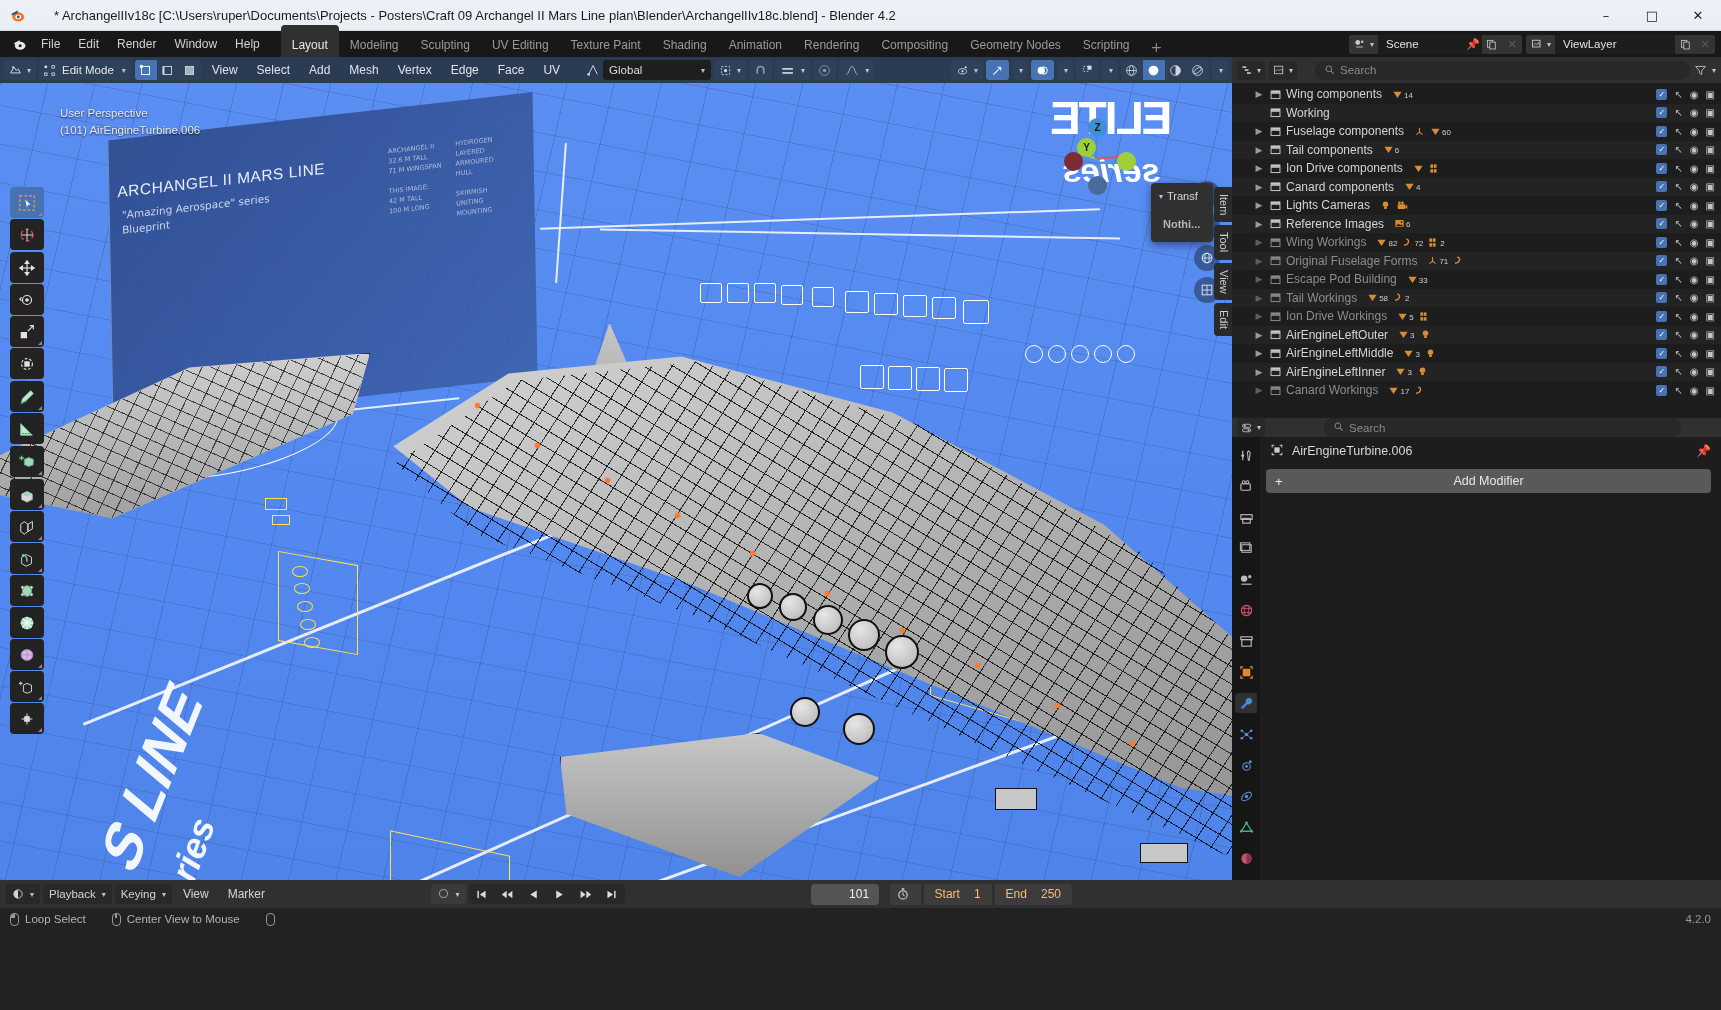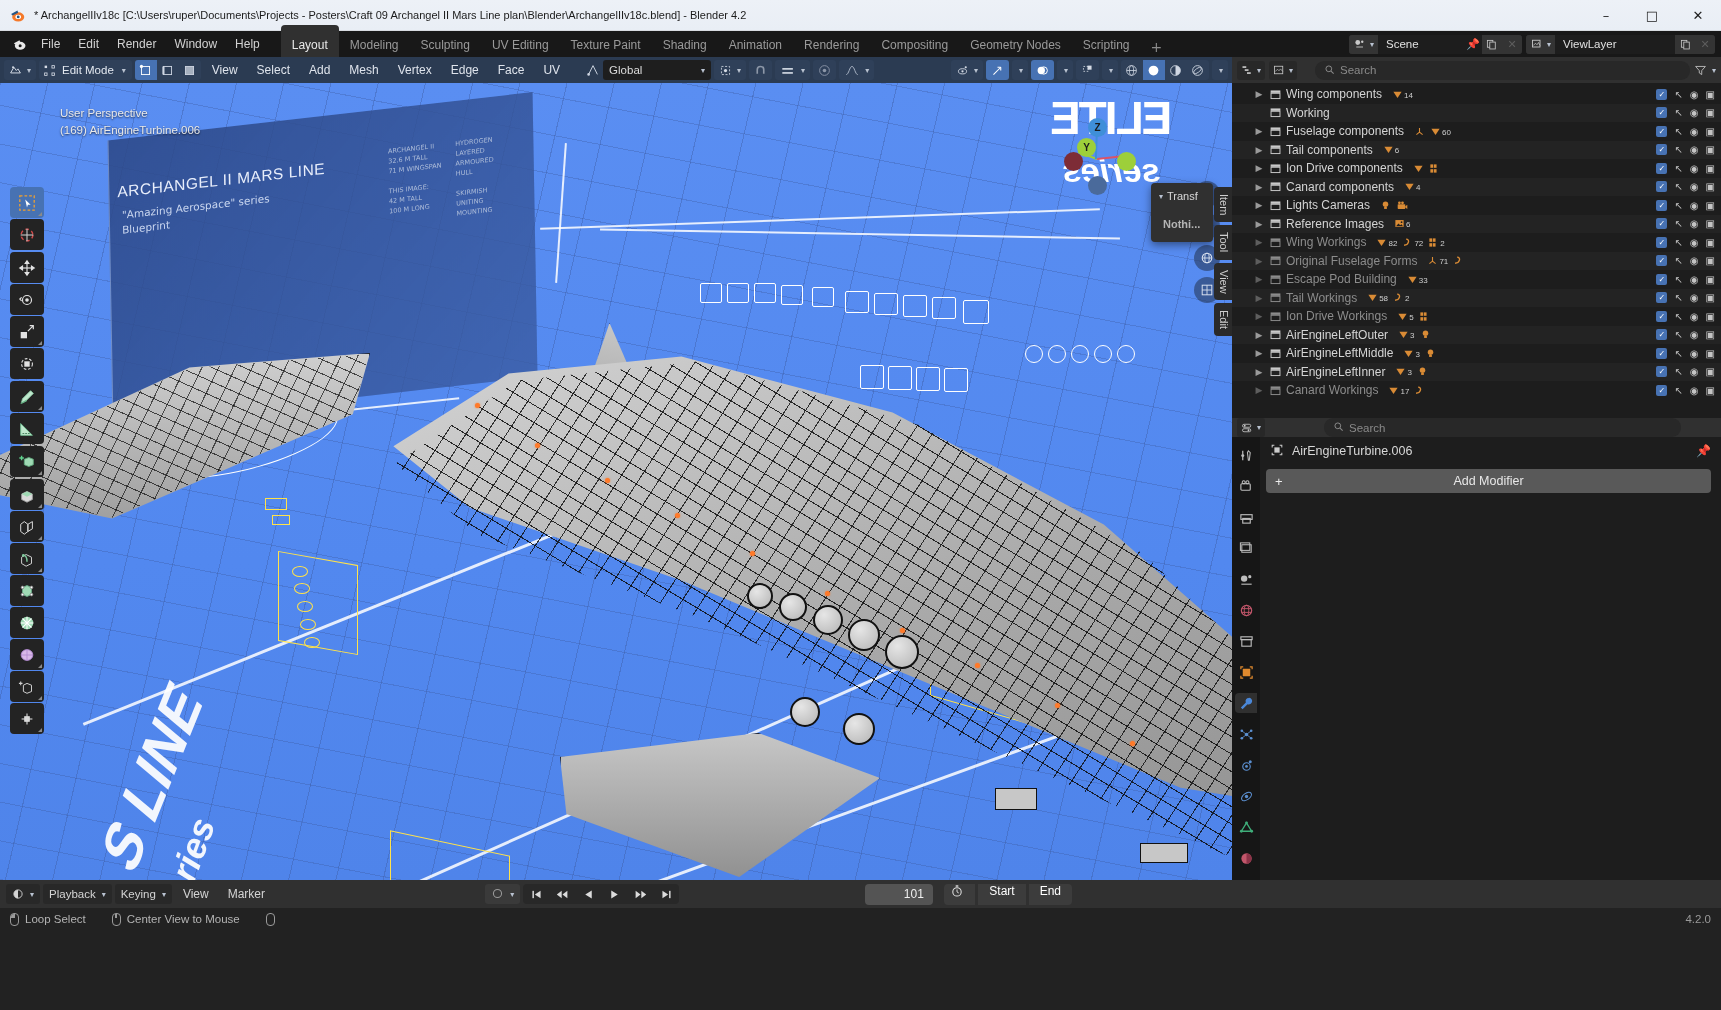--- a/index.html
+++ b/index.html
@@ -15,22 +15,23 @@
   
   .titlebar {
     position: absolute; left: 0; top: 0; width: 1721px; height: 31px;
     background: linear-gradient(to bottom, #edf1f7, #e9eef5);
     display: flex; align-items: center;
     border-bottom: 1px solid #d7dbe0;
   }
   .tb-icon { width: 34px; display: flex; justify-content: center; align-items: center; }
   .tb-icon svg { display: block; }
   .tb-title {
-    font-size: 11px; color: #1b1b1b; white-space: nowrap;
+    font-size: 13px; color: #1b1b1b; white-space: nowrap;
     font-family: "Liberation Sans", sans-serif;
+    margin-left: 20px;
   }
   .winbtns { margin-left: auto; display: flex; height: 31px; }
   .winbtn {
     width: 46px; height: 31px; display: flex; align-items: center; justify-content: center;
     color: #1b1b1b; font-size: 13px;
   }
 
   
   .topbar {
     position: absolute; left: 0; top: 31px; width: 1721px; height: 26px;
@@ -371,23 +372,22 @@
     width: 26px; height: 20px; display: flex; align-items: center; justify-content: center;
     color: #dcdcdc; font-size: 10px;
   }
   .frame-field {
     width: 68px; height: 21px; background: #545454; border-radius: 4px;
     display: flex; align-items: center; justify-content: center;
     color: #f0f0f0; font-size: 12px; font-family: "Liberation Sans", sans-serif; padding-left: 29px;
   }
   .range-field {
     height: 21px; background: #3c3c3c; border-radius: 0; display: flex; align-items: center;
-    gap: 14px; padding: 0 11px; color: #ffffff; font-size: 12px;
+    gap: 14px; padding: 0 11px; color: #fdba74; font-size: 12px;
     font-family: "Liberation Sans", sans-serif;
-    flex-direction: column;
   }
 
   
   .statusbar {
     position: absolute; left: 0; top: 908px; width: 1721px; height: 22px;
     background: #222222; display: flex; align-items: center; padding: 0 10px; gap: 26px;
   }
   .st-item { display: flex; align-items: center; gap: 6px; color: #b4b4b4; font-size: 11.5px;
     font-family: "Liberation Sans", sans-serif; }
   .mouse-glyph {
@@ -755,21 +755,21 @@
         <div class="vert-sel" style="left:470px;top:268px"></div>
         <div class="vert-sel" style="left:545px;top:305px"></div>
         <div class="vert-sel" style="left:620px;top:340px"></div>
         <div class="vert-sel" style="left:700px;top:380px"></div>
         <div class="vert-sel" style="left:775px;top:418px"></div>
       </div>
     </div>
 
     <div class="vp-overlay-text" style="left:60px;top:22px">
       <div>User Perspective</div>
-      <div>(169) AirEngineTurbine.006</div>
+      <div>(101) AirEngineTurbine.006</div>
     </div>
 
     <div class="navgizmo">
       <div class="ax-line" style="left:42px;top:48px;width:26px;background:#d9536a;transform:rotate(-6deg)"></div>
       <div class="ax-line" style="left:42px;top:48px;width:20px;background:#9dcf3a;transform:rotate(200deg)"></div>
       <div class="ax-line" style="left:42px;top:16px;width:32px;background:#3f8fd9;transform:rotate(92deg)"></div>
       <div class="ax-ball" style="left:33px;top:8px;background:#3f8fd9">Z</div>
       <div class="ax-ball" style="left:22px;top:28px;background:#9dcf3a">Y</div>
       <div class="ax-ball" style="left:62px;top:42px;background:#9dcf3a"></div>
       <div class="ax-ball" style="left:9px;top:42px;background:#7d2c36"></div>

